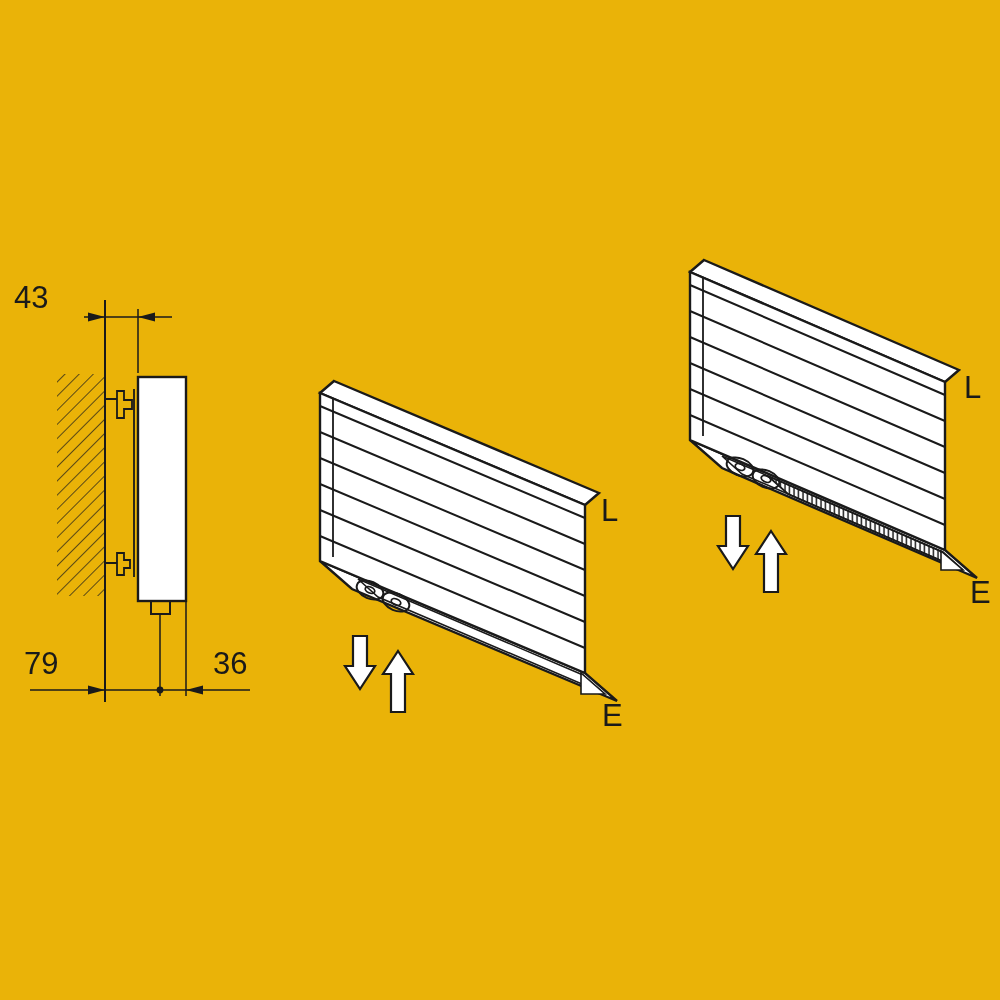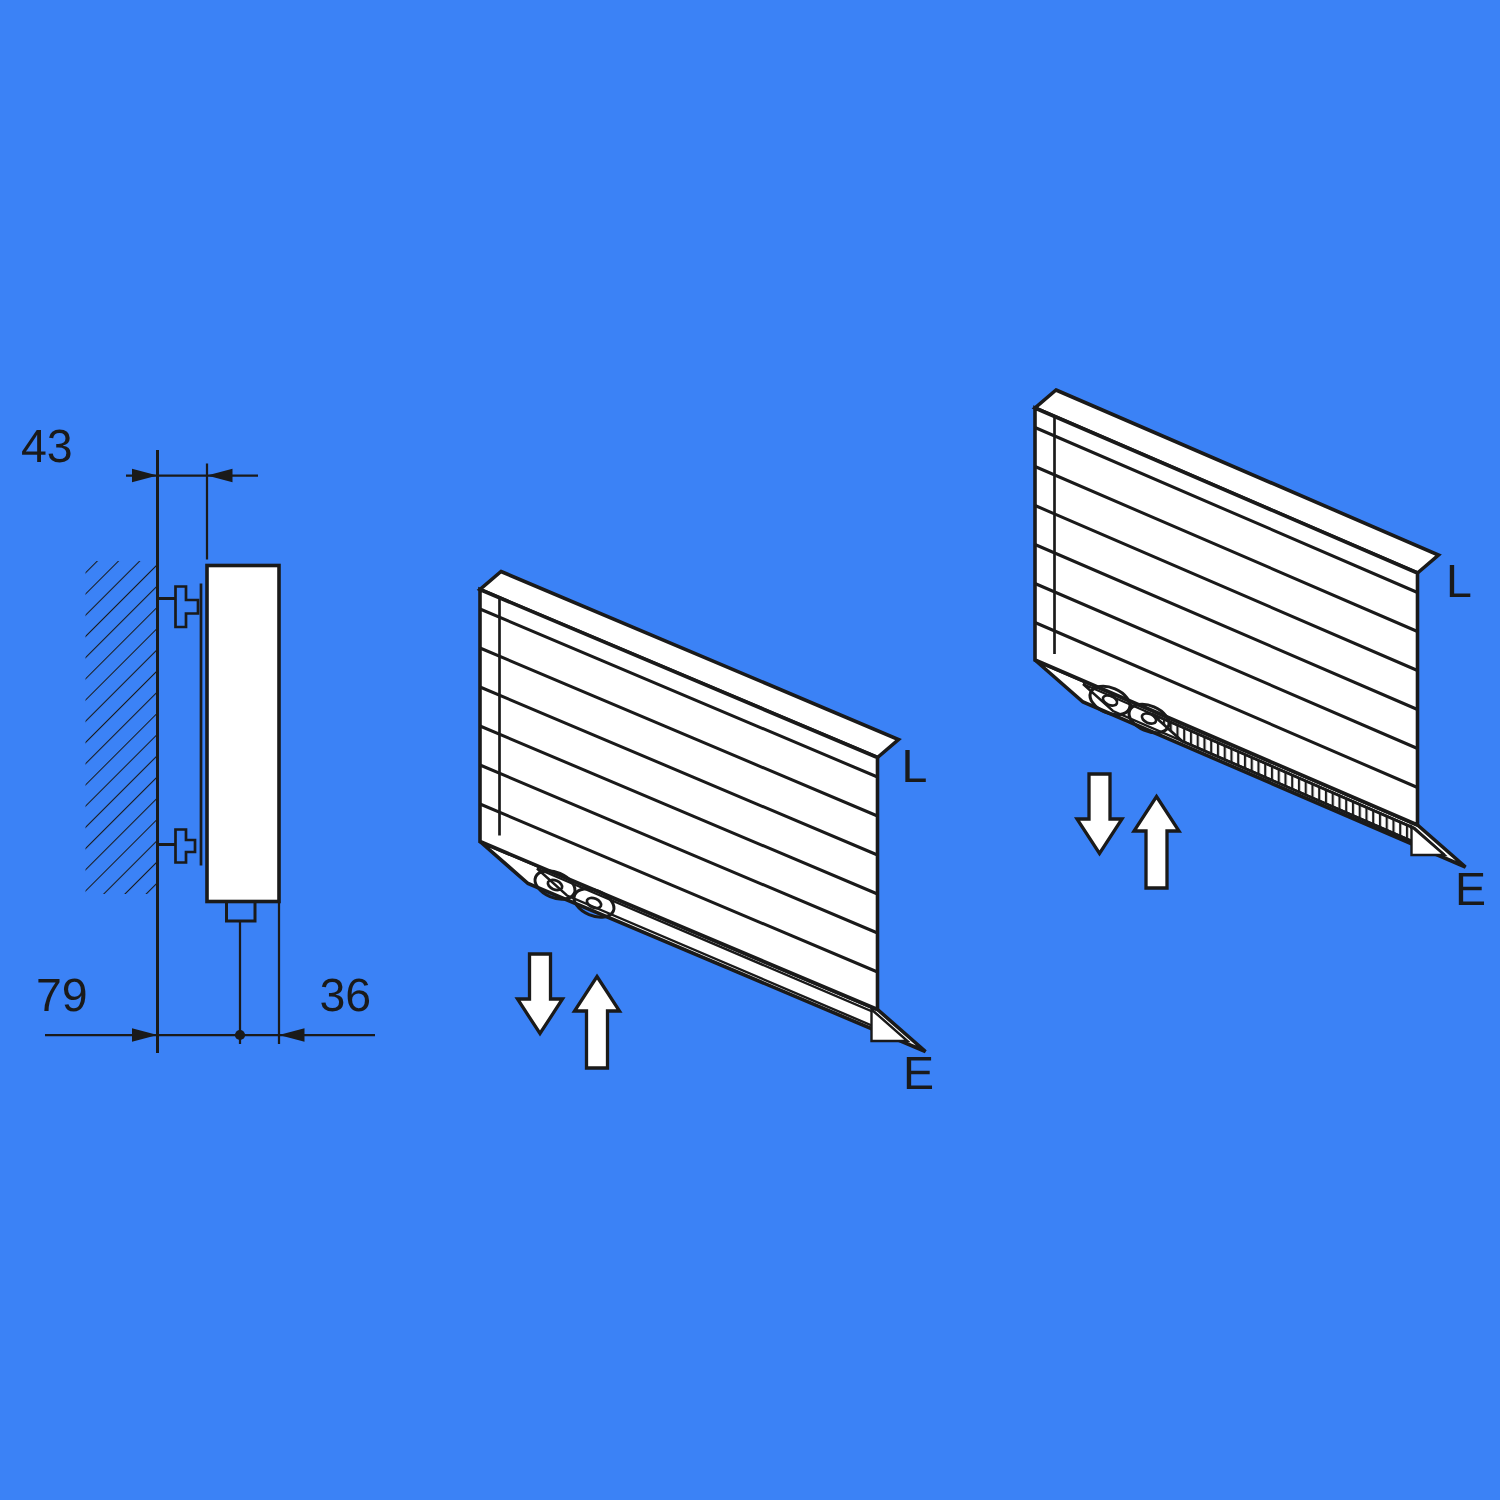--- a/index.html
+++ b/index.html
@@ -1,16 +1,16 @@
 <!DOCTYPE html>
 <html><head>
 <meta charset="utf-8">
 <style>
   html,body{margin:0;padding:0;background:#ffffff;}
-  .stage{position:relative;width:1000px;height:1000px;background:#3b82f6;overflow:hidden;}
+  .stage{position:relative;width:1000px;height:1000px;background:#eab308;overflow:hidden;}
   svg{display:block;}
   text{font-family:"Liberation Sans", sans-serif;font-size:31px;fill:#1a1a1a;}
   .thin{stroke:#1a1a1a;stroke-width:1.5;fill:none;}
   .med{stroke:#1a1a1a;stroke-width:2;fill:none;}
   .main{stroke:#1a1a1a;stroke-width:2.4;fill:#ffffff;}
   .slat{stroke:#1a1a1a;stroke-width:2;fill:none;}
   .seam{stroke:#1a1a1a;stroke-width:1.8;fill:none;}
   .fillblk{fill:#1a1a1a;stroke:none;}
   .hollow{stroke:#1a1a1a;stroke-width:2.2;fill:#ffffff;}
   .slot{stroke:#1a1a1a;stroke-width:1.6;fill:#ffffff;}

